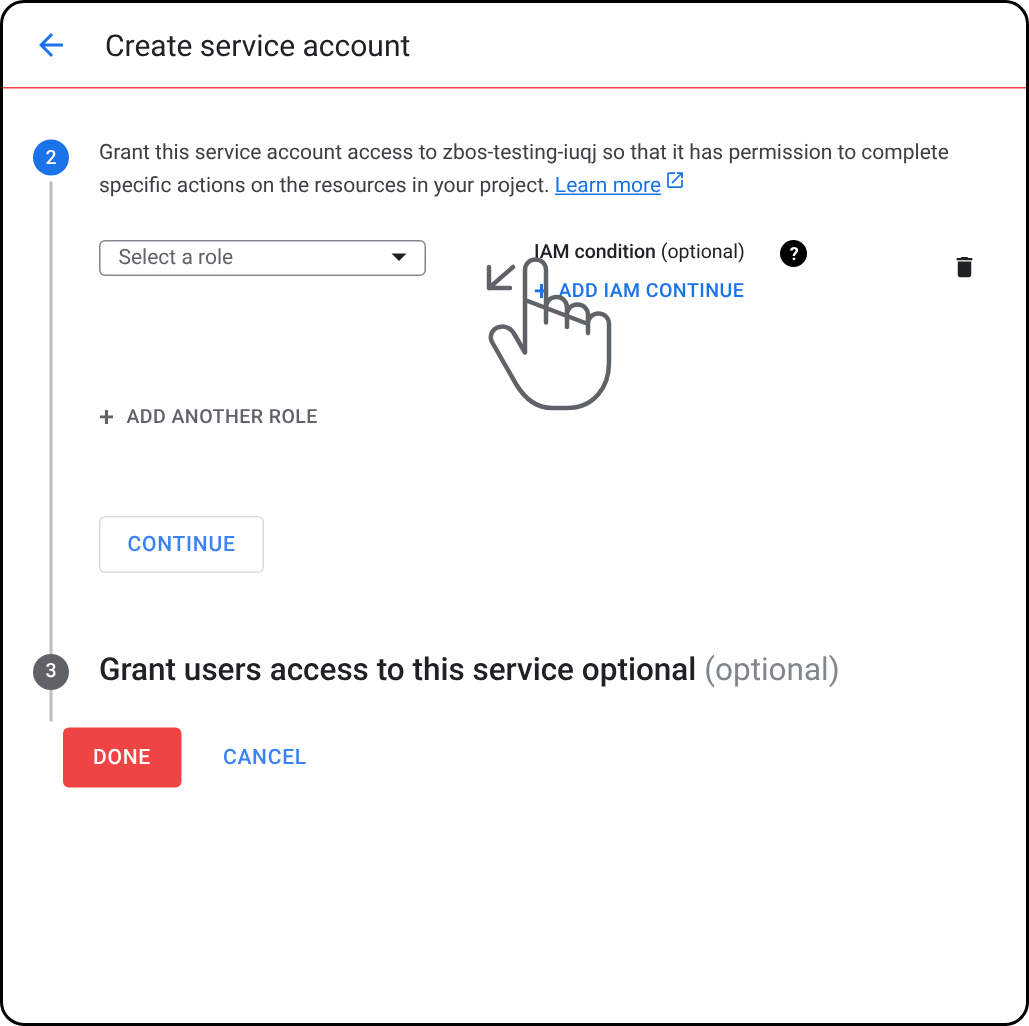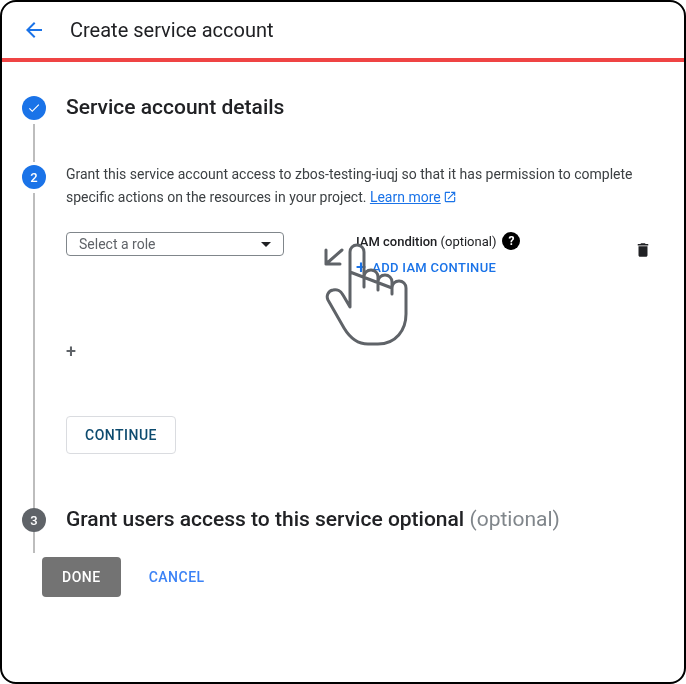--- a/index.html
+++ b/index.html
@@ -14,21 +14,21 @@
       background: #fff;
       border: 2px solid #000;
       border-radius: 16px;
       overflow: hidden;
       position: relative;
     }
     .header {
       display: flex;
       align-items: center;
       padding: 16px 20px;
-      border-bottom: 4px solid #ef4444;
+      border-bottom: 1px solid #ef4444;
     }
     .back-arrow {
       width: 24px;
       height: 24px;
       cursor: pointer;
       margin-right: 24px;
     }
     .page-title {
       font-size: 20px;
       color: #202124;
@@ -100,21 +100,20 @@
     .step-description {
       font-size: 14px;
       color: #3c4043;
       line-height: 1.6;
       padding-right: 20px;
     }
     .learn-more {
       color: #1a73e8;
       text-decoration: underline;
       display: inline-flex;
-      align-items: center;
       gap: 2px;
     }
     .role-section {
       margin-top: 24px;
       display: flex;
       align-items: flex-start;
       position: relative;
     }
     .role-select {
       width: 218px;
@@ -139,21 +138,21 @@
       border-left: 5px solid transparent;
       border-right: 5px solid transparent;
       border-top: 5px solid #202124;
     }
     .iam-section {
       margin-left: 72px;
     }
     .iam-label-row {
       display: flex;
       align-items: center;
-      gap: 6px;
+      gap: 24px;
     }
     .iam-label {
       font-size: 13px;
       font-weight: 500;
       color: #202124;
     }
     .iam-label .optional {
       font-weight: 400;
     }
     .help-icon {
@@ -200,34 +199,34 @@
       letter-spacing: 0.3px;
       padding: 8px 0;
     }
     .continue-btn {
       margin-top: 48px;
       margin-bottom: 28px;
       padding: 10px 18px;
       border: 1px solid #dadce0;
       border-radius: 4px;
       background: #fff;
-      color: #0c4a6e;
+      color: #3b82f6;
       font-size: 14px;
       font-weight: 500;
       cursor: pointer;
       letter-spacing: 0.5px;
     }
     .footer {
       padding-left: 20px;
       display: flex;
       align-items: center;
       gap: 28px;
     }
     .done-btn {
-      background: #737373;
+      background: #ef4444;
       color: #fff;
       border: none;
       padding: 12px 20px;
       border-radius: 4px;
       font-size: 14px;
       font-weight: 500;
       cursor: pointer;
       letter-spacing: 0.5px;
     }
     .cancel-btn {
@@ -257,29 +256,20 @@
 
 <div class="header">
   <svg class="back-arrow" viewBox="0 0 24 24" fill="#1a73e8">
     <path d="M20 11H7.83l5.59-5.59L12 4l-8 8 8 8 1.41-1.41L7.83 13H20v-2z"></path>
   </svg>
   <div class="page-title">Create service account</div>
 </div>
 
 <div class="content">
 
-  <div class="step step1">
-    <div class="step-badge completed">
-      <svg width="14" height="14" viewBox="0 0 24 24" fill="#fff">
-        <path d="M9 16.17L4.83 12l-1.42 1.41L9 19 21 7l-1.41-1.41z"></path>
-      </svg>
-    </div>
-    <div class="step-connector"></div>
-    <div class="step-title">Service account details</div>
-  </div>
 
   <div class="step step2">
     <div class="step-badge active">
       <span>2</span>
     </div>
     <div class="step-connector"></div>
     <div class="step-description">
       <span>Grant this service account access to zbos-testing-iuqj so that it has permission to complete specific actions on the resources in your project. </span><a class="learn-more">
           <span>Learn more</span>
         <svg width="14" height="14" viewBox="0 0 24 24" fill="#1a73e8">
@@ -313,20 +303,21 @@
         </div>
       </div>
 
       <svg class="delete-icon" viewBox="0 0 24 24" fill="#202124">
         <path d="M6 19c0 1.1.9 2 2 2h8c1.1 0 2-.9 2-2V7H6v12zM19 4h-3.5l-1-1h-5l-1 1H5v2h14V4z"></path>
       </svg>
     </div>
 
     <div class="add-role-btn">
       <span class="plus-icon">+</span>
+      <span>ADD ANOTHER ROLE</span>
     </div>
 
     <div>
       <button class="continue-btn">CONTINUE</button>
     </div>
   </div>
 
   <div class="step step3">
     <div class="step-badge inactive">
       <span>3</span>

